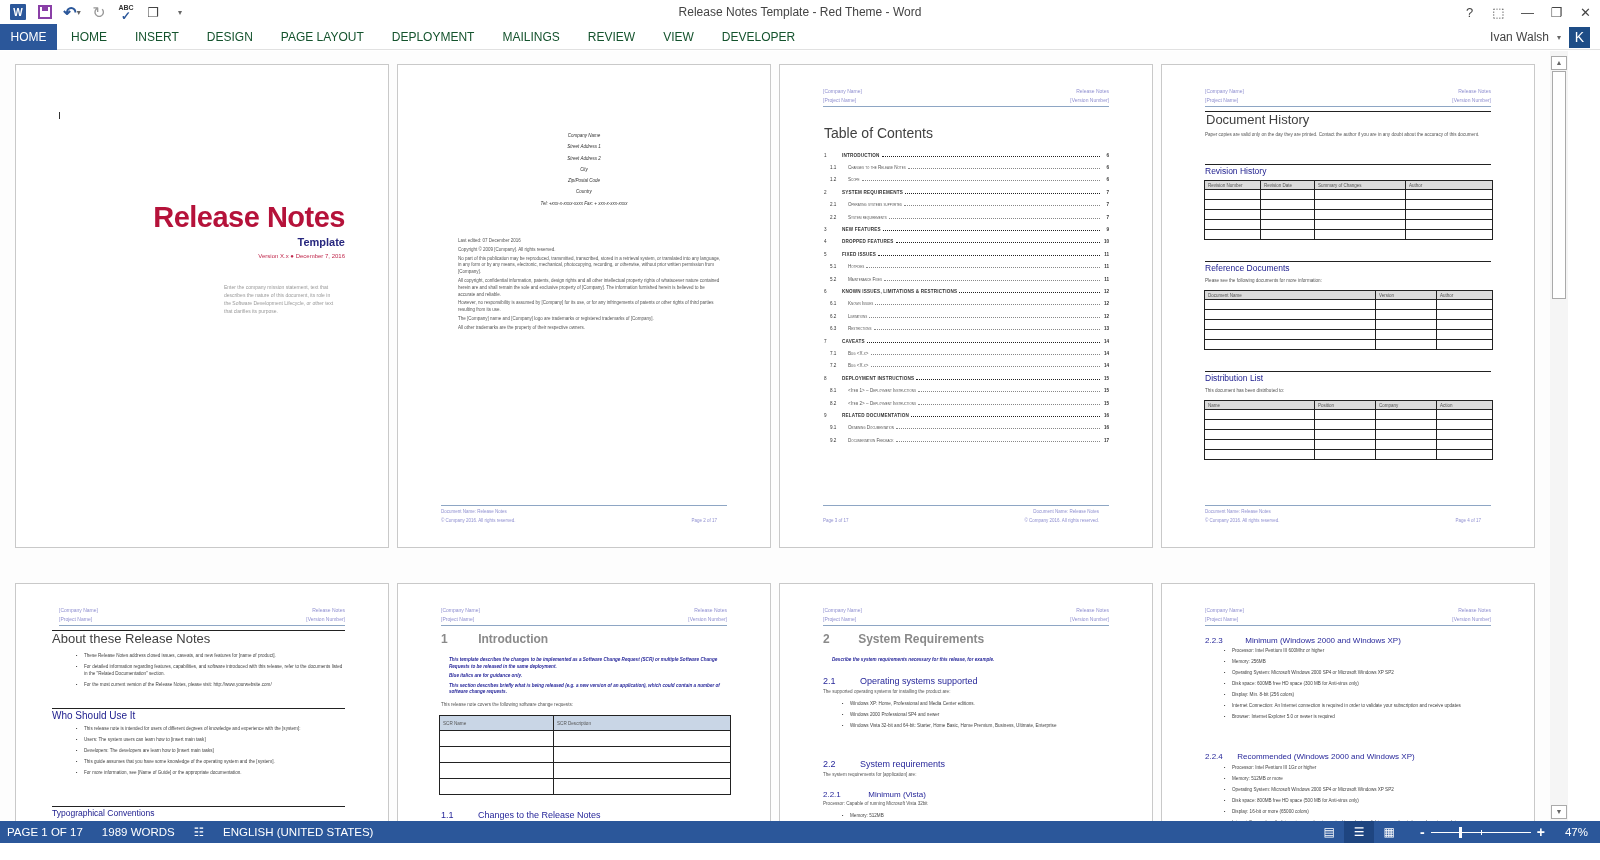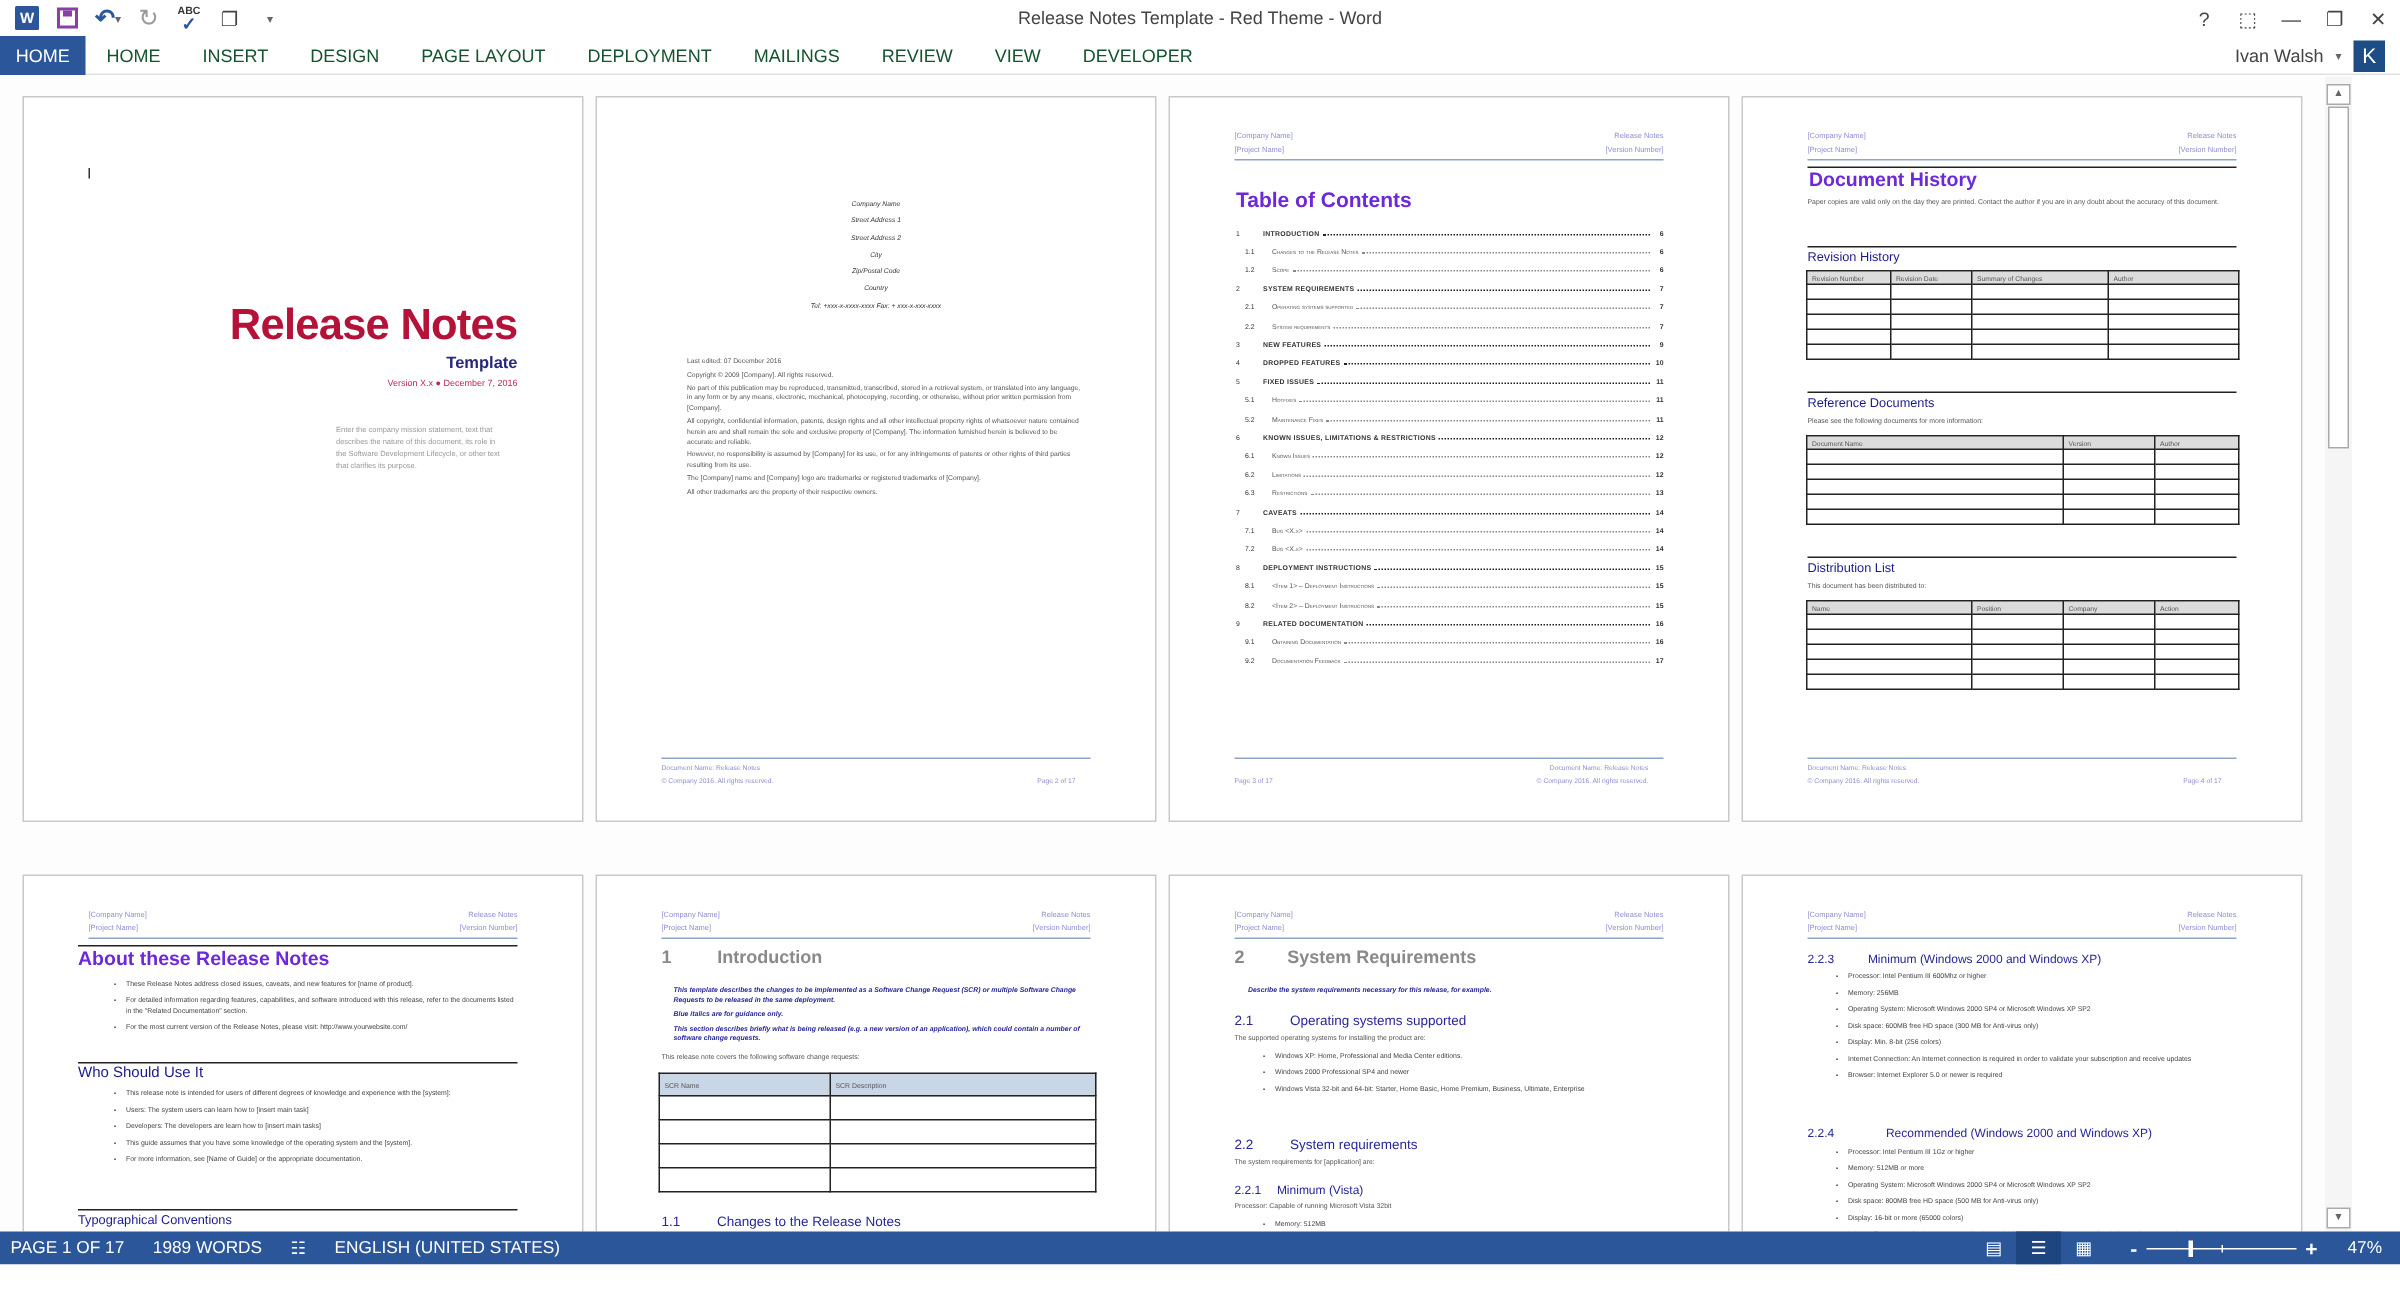--- a/index.html
+++ b/index.html
@@ -38,21 +38,21 @@
 .ftr .r{position:absolute;right:10px;top:10px}
 .ftr .rt{position:absolute;right:10px;top:1px}
 .cursor{position:absolute;left:43px;top:47px;width:1px;height:7px;background:#333}
 .rn-title{position:absolute;right:43px;top:136px;font-size:29px;font-weight:bold;color:#b5123a;letter-spacing:-0.5px}
 .rn-sub{position:absolute;right:43px;top:171px;font-size:11px;font-weight:bold;color:#27277e}
 .rn-ver{position:absolute;right:43px;top:188px;font-size:6px;color:#c0284c}
 .rn-mission{position:absolute;left:208px;top:218px;width:110px;font-size:5px;line-height:8px;color:#999}
 .addr{position:absolute;left:0;right:0;top:65px;text-align:center;font-size:4.5px;font-style:italic;color:#333;line-height:11.3px}
 .legal{position:absolute;left:60px;right:48px;top:173px;font-size:4.5px;color:#555;line-height:6.8px}
 .legal p{margin-bottom:2px}
-.h-gray{font-weight:bold;color:#6d28d9}
+.h-gray{font-weight:normal;color:#404040}
 .toc-title{position:absolute;left:44px;top:60px;font-size:14px}
 .toc{position:absolute;left:44px;right:43px;top:84px;font-size:4.6px;color:#333}
 .toc .row{display:flex;height:12.4px;align-items:center;position:relative}
 .toc .num{width:18px}
 .toc .sub .num{width:24px;padding-left:6px}
 .toc .lbl{white-space:nowrap;background:#fff;padding-right:1px}
 .toc .main .lbl{font-weight:bold;letter-spacing:0.2px}
 .toc .sub .lbl{font-variant:small-caps;color:#555}
 .toc .dots{flex:1;border-bottom:1px dotted #888;margin:0 1px;transform:translateY(1px)}
 .toc .main .dots{border-bottom-color:#222}
@@ -578,21 +578,21 @@
       <li>Windows 2000 Professional SP4 and newer</li>
       <li>Windows Vista 32-bit and 64-bit: Starter, Home Basic, Home Premium, Business, Ultimate, Enterprise</li>
     </ul>
     <div style="position:absolute;left:43px;top:169px">
       <span class="h2b">2.2</span>
       <span class="h2b" style="margin-left:20px">System requirements</span>
     </div>
     <div class="small" style="position:absolute;left:43px;top:187px">The system requirements for [application] are:</div>
     <div style="position:absolute;left:43px;top:199px">
       <span class="h3b">2.2.1</span>
-      <span class="h3b" style="margin-left:6px">Minimum (Vista)</span>
+      <span class="h3b" style="margin-left:23px">Minimum (Vista)</span>
     </div>
     <div class="small" style="position:absolute;left:43px;top:216px">Processor: Capable of running Microsoft Vista 32bit</div>
     <ul class="bul" style="top:228px;left:62px">
       <li>Memory: 512MB</li>
       <li>Operating System: Microsoft Vista RTM versions</li>
       <li>Disk space: 600MB free HD space (300 MB for Anti-virus only)</li>
     </ul>
   </div>
 
   <div class="page r2 c4">
@@ -608,21 +608,21 @@
       <li>Processor: Intel Pentium III 600Mhz or higher</li>
       <li>Memory: 256MB</li>
       <li>Operating System: Microsoft Windows 2000 SP4 or Microsoft Windows XP SP2</li>
       <li>Disk space: 600MB free HD space (300 MB for Anti-virus only)</li>
       <li>Display: Min. 8-bit (256 colors)</li>
       <li>Internet Connection: An Internet connection is required in order to validate your subscription and receive updates</li>
       <li>Browser: Internet Explorer 5.0 or newer is required</li>
     </ul>
     <div style="position:absolute;left:43px;top:161px">
       <span class="h3b">2.2.4</span>
-      <span class="h3b" style="margin-left:30px">Recommended (Windows 2000 and Windows XP)</span>
+      <span class="h3b" style="margin-left:10px">Recommended (Windows 2000 and Windows XP)</span>
     </div>
     <ul class="bul" style="top:180px;left:62px">
       <li>Processor: Intel Pentium III 1Gz or higher</li>
       <li>Memory: 512MB or more</li>
       <li>Operating System: Microsoft Windows 2000 SP4 or Microsoft Windows XP SP2</li>
       <li>Disk space: 800MB free HD space (500 MB for Anti-virus only)</li>
       <li>Display: 16-bit or more (65000 colors)</li>
       <li>Internet Connection: An Internet connection is required in order to validate your subscription and receive updates</li>
     </ul>
   </div>

